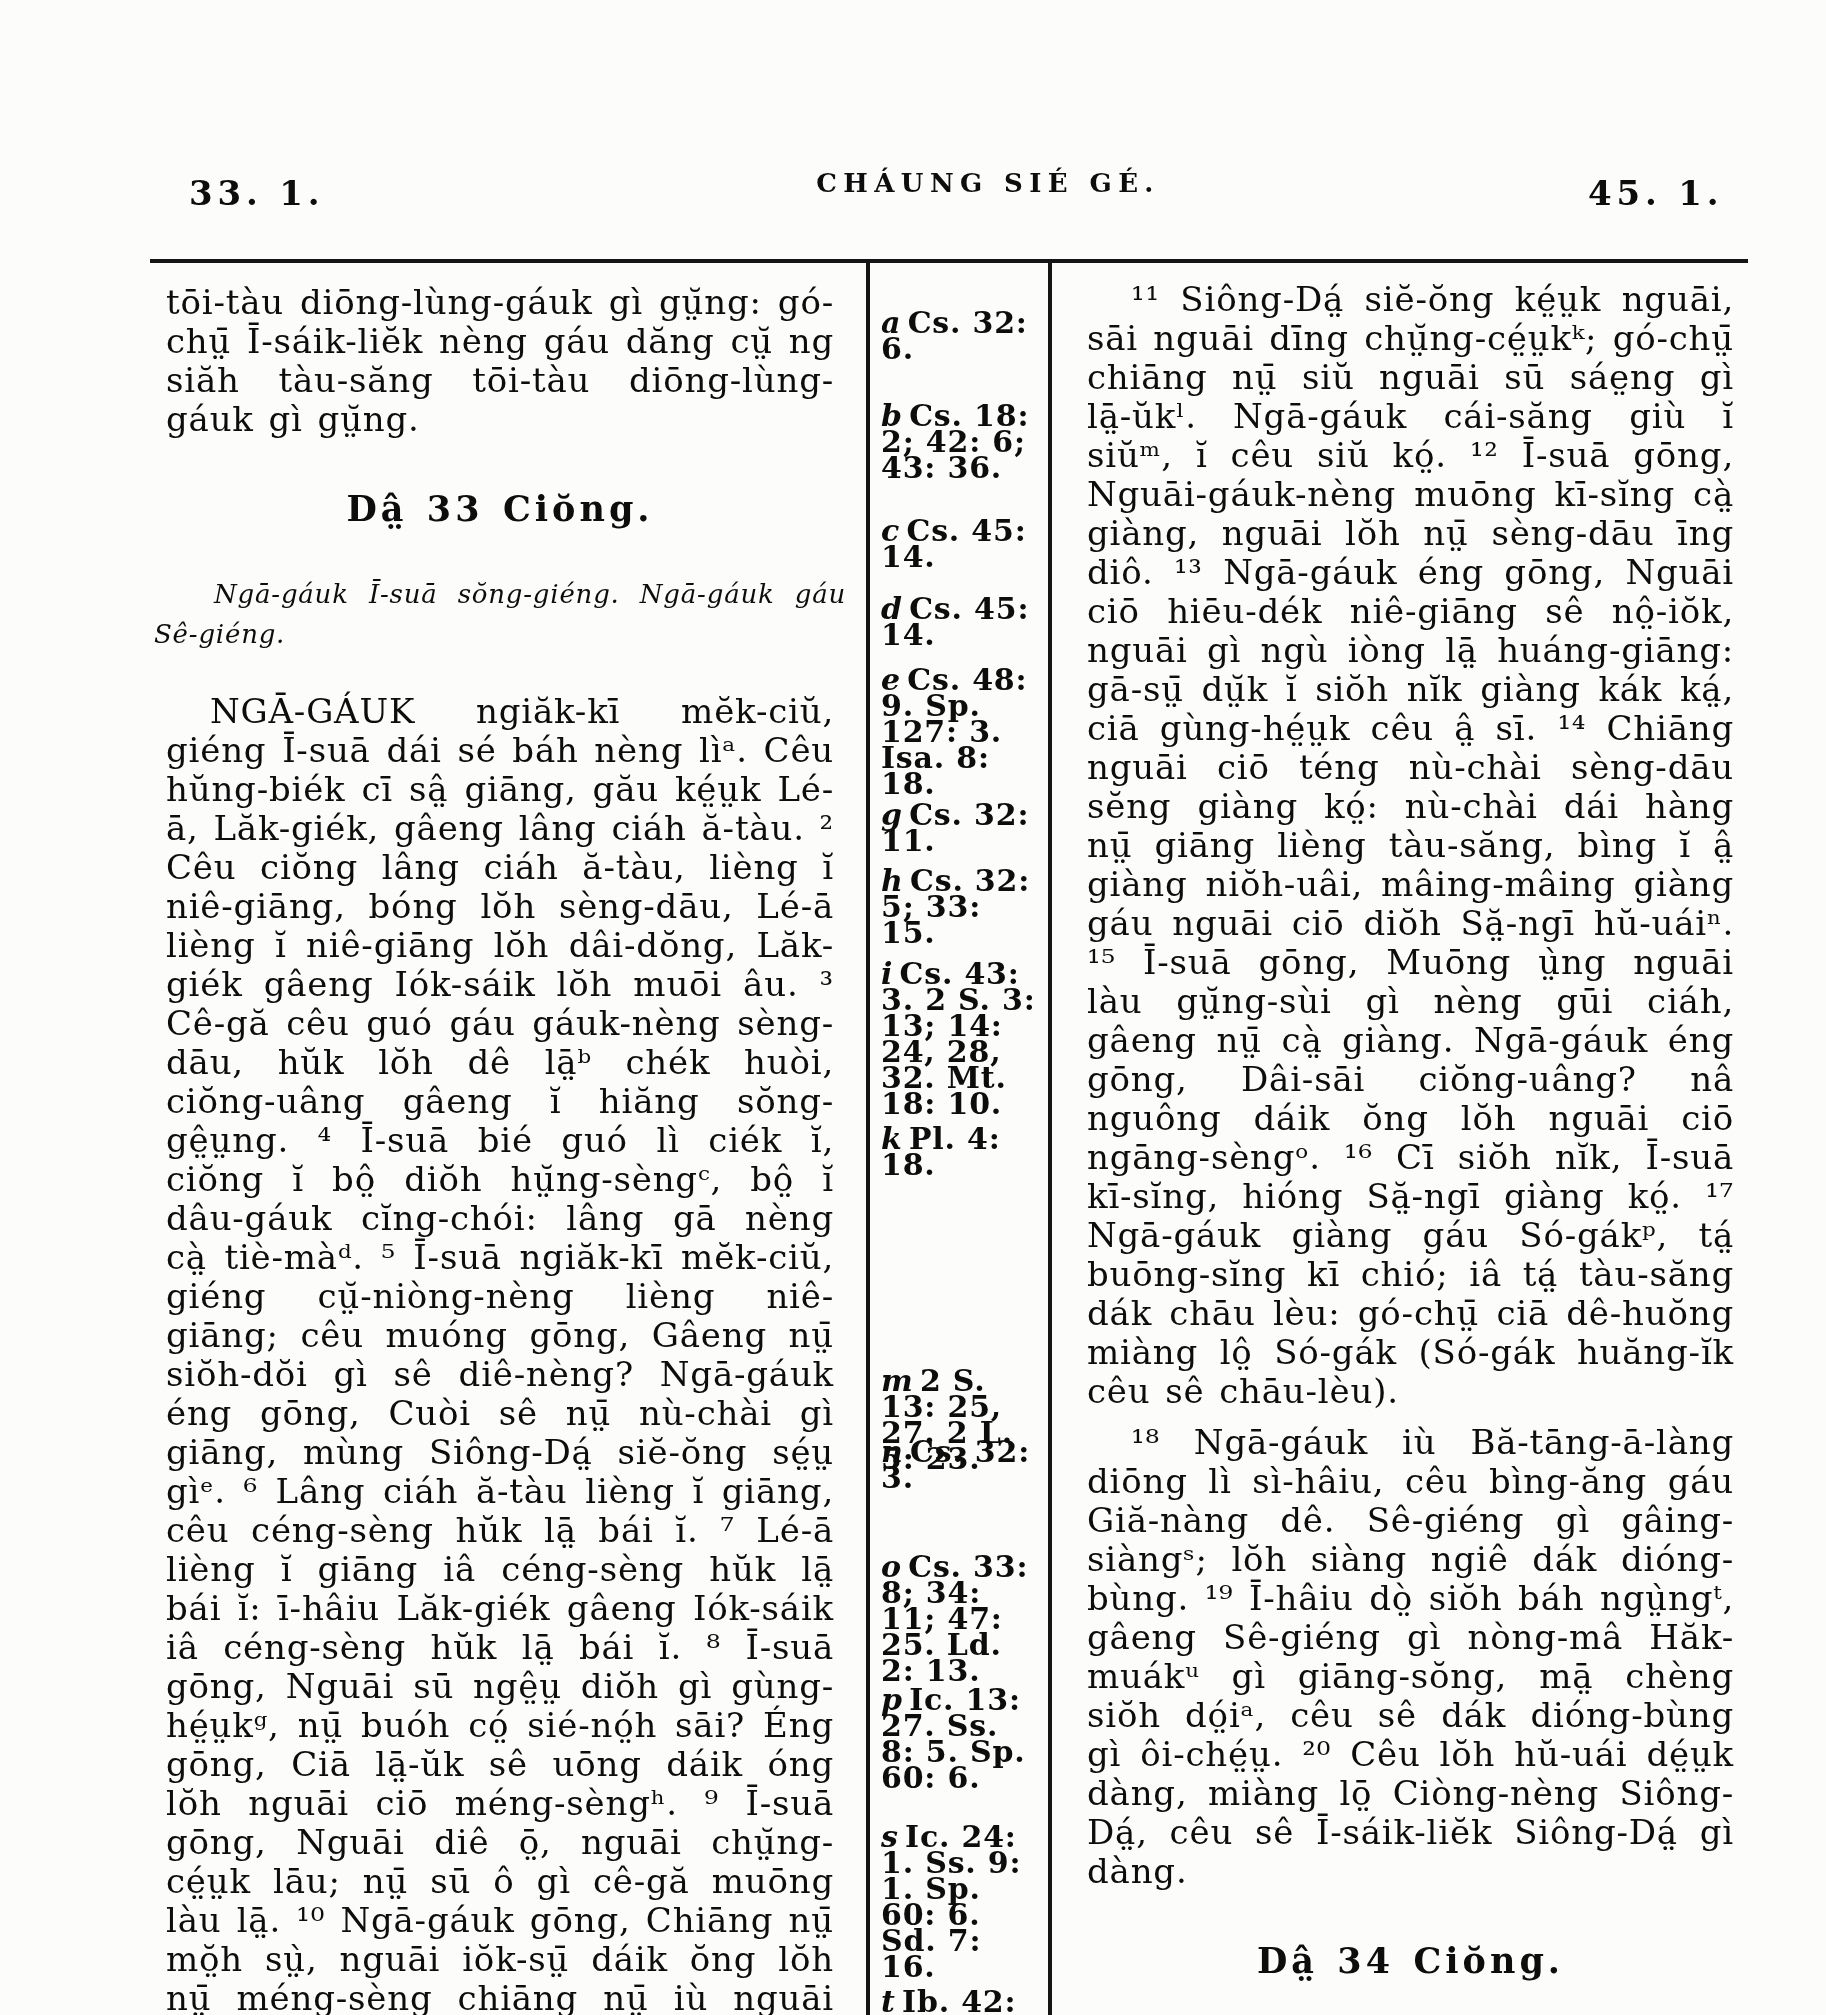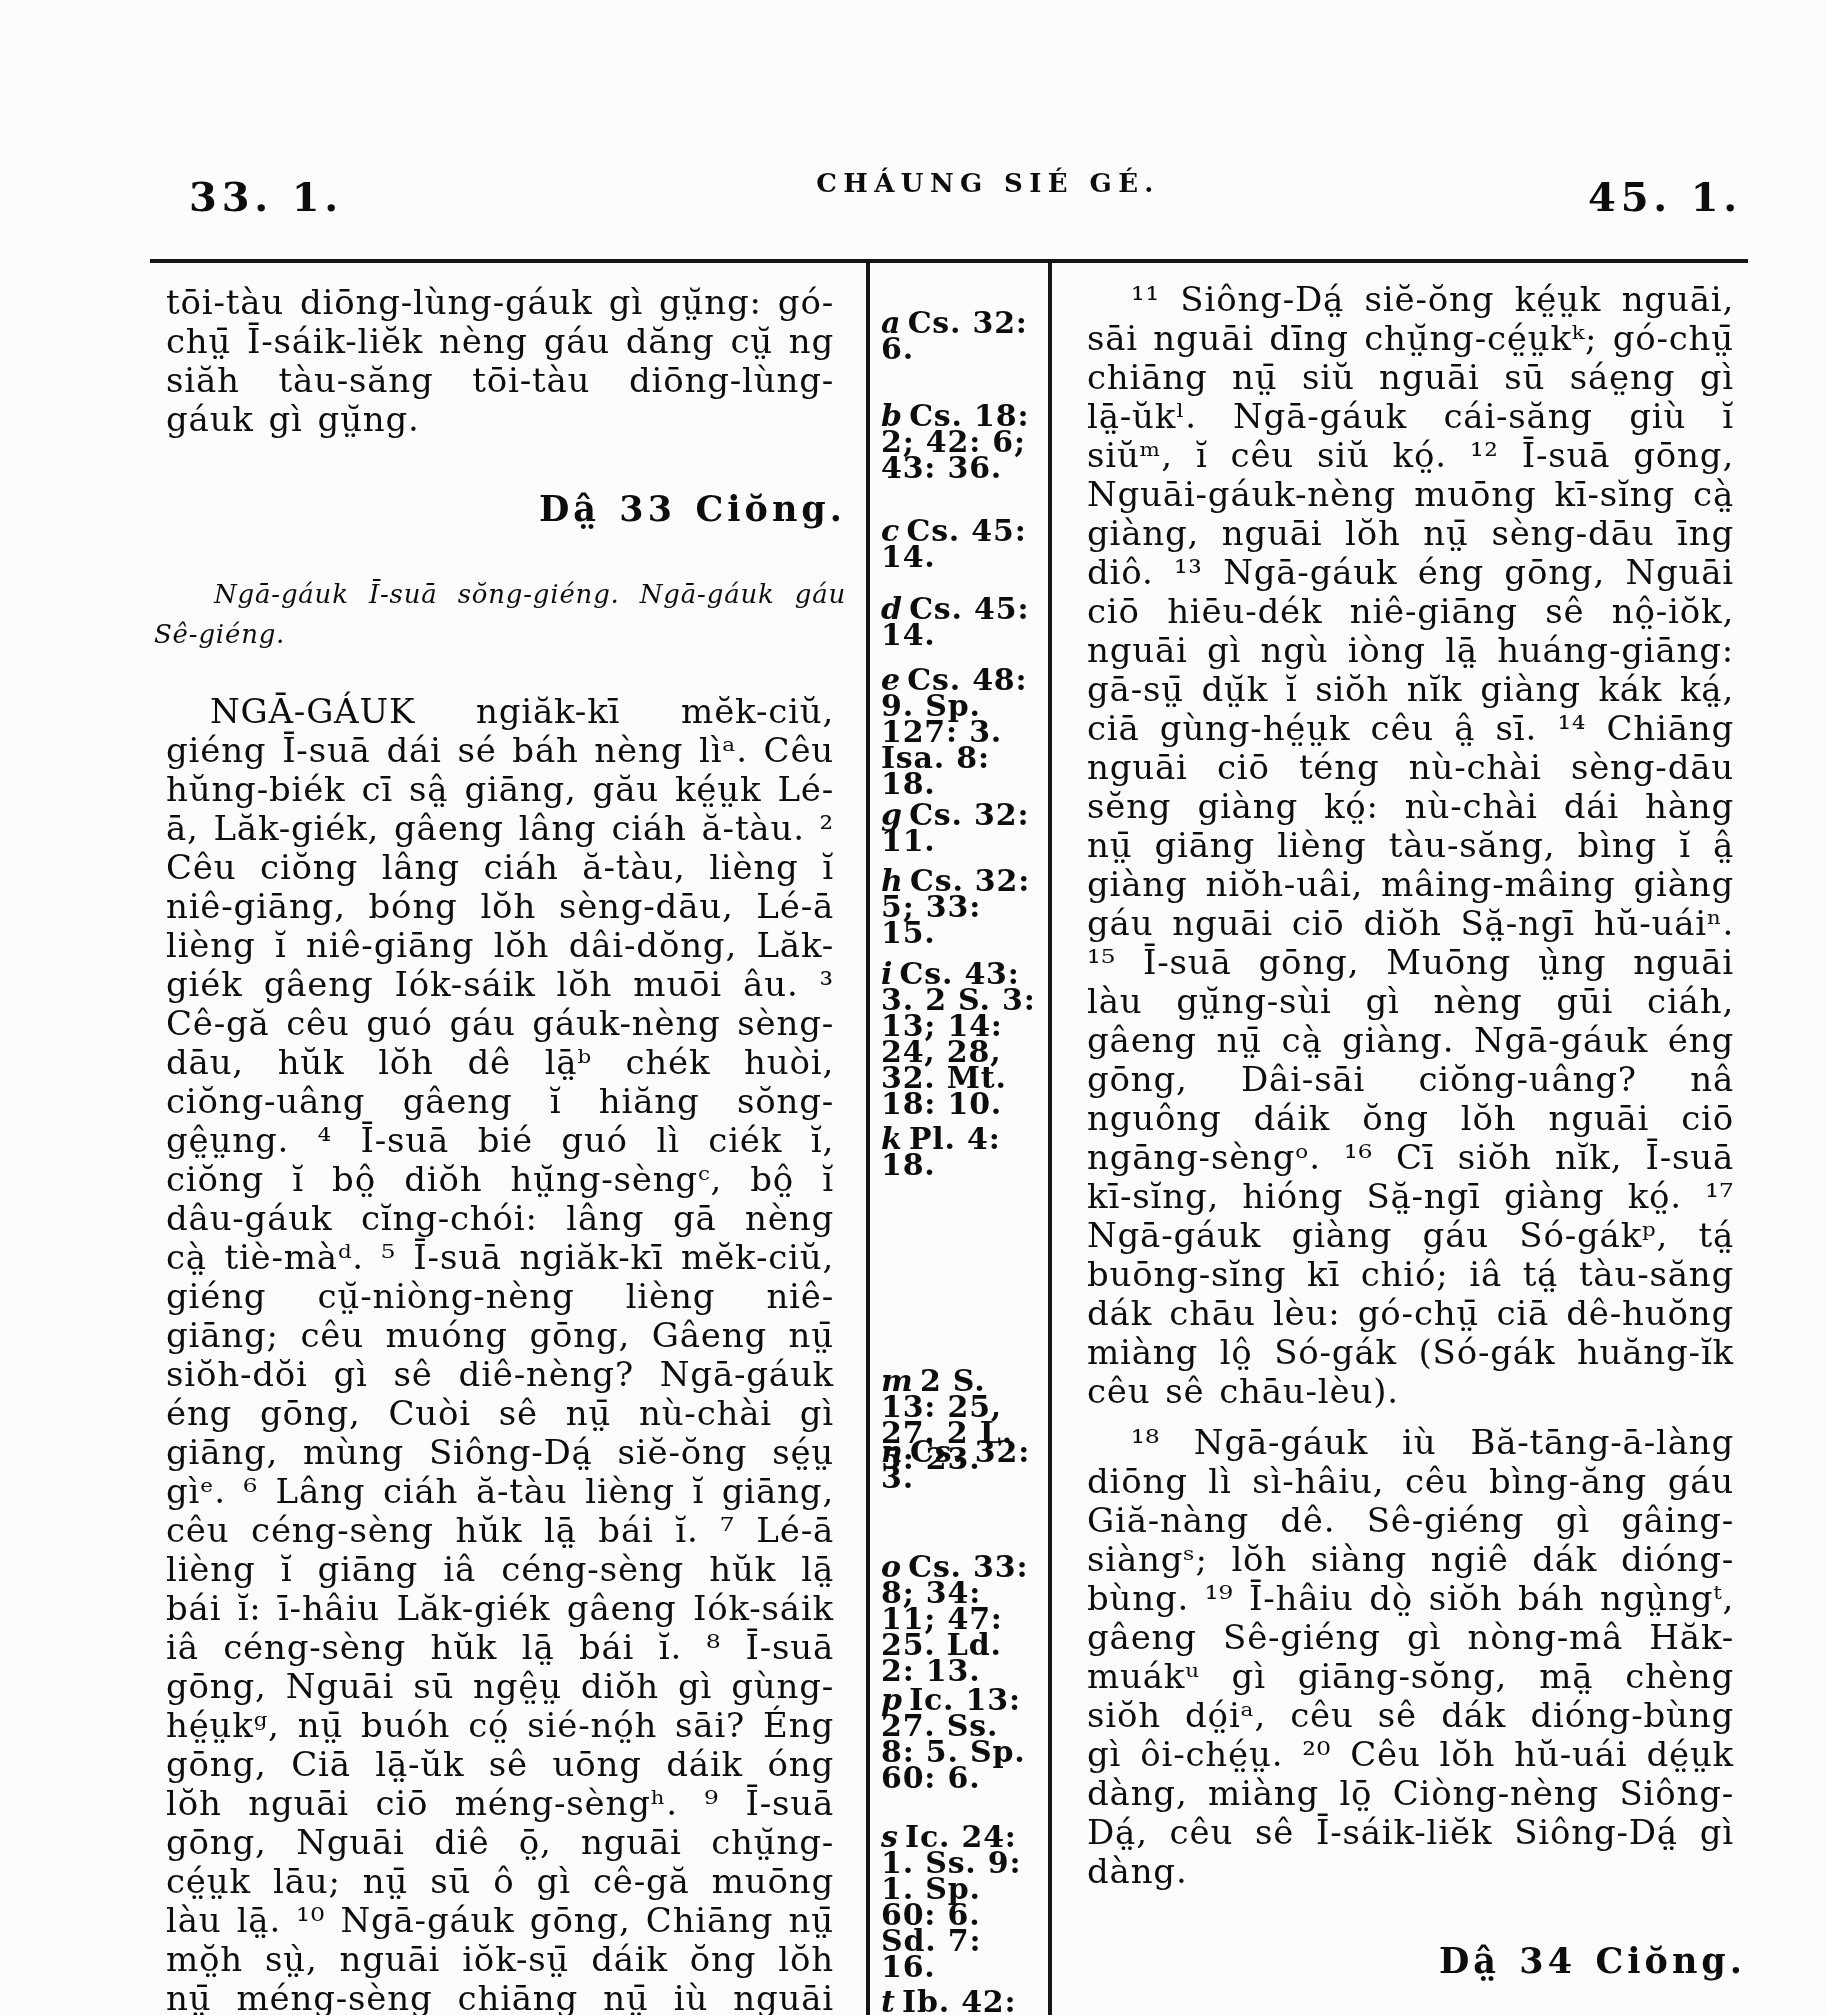--- a/index.html
+++ b/index.html
@@ -5,21 +5,21 @@
   html,body{margin:0;padding:0;background:#d8d8d4;}
   .page{
     position:relative;
     width:1827px;height:2875px;
     background:#fcfcfa;
     color:#0d0d0d;
     font-family:"DejaVu Serif","DejaVu Sans",serif;
     overflow:hidden;
   }
   
-  .hdr-num{position:absolute;top:173px;font-size:40px;font-weight:bold;letter-spacing:4.8px;}
+  .hdr-num{position:absolute;top:173px;font-size:34px;font-weight:bold;letter-spacing:4.8px;}
   .hdr-left{left:189px;}
   .hdr-right{left:1588px;}
   .hdr-title{
     position:absolute;top:168px;left:746px;width:484px;
     text-align:center;font-size:26px;font-weight:bold;letter-spacing:6.4px;
   }
   .hdr-rule{position:absolute;top:259px;left:150px;width:1598px;height:4.4px;background:#151515;}
 
   
   .ref-frame{
@@ -37,21 +37,21 @@
   .col{position:absolute;text-align:justify;}
   .col-left{top:271px;left:154px;width:692px;}
   .col-right{top:268px;left:1075px;width:671px;}
   .body-text{
     font-size:34px;line-height:39px;
     letter-spacing:0.8px;word-spacing:3.2px;
     margin:12px;
   }
   .indent{text-indent:44px;}
   .chap-head{
-    text-align:right;font-weight:bold;
+    text-align:center;font-weight:bold;
     font-size:35px;letter-spacing:4px;
     margin:50px 0 46px 0;text-indent:0;
   }
   .chap-intro{
     font-style:italic;
     font-size:26px;line-height:40px;
     text-indent:60px;margin:0 0 38px 0;
   }
 </style>
 </head>

